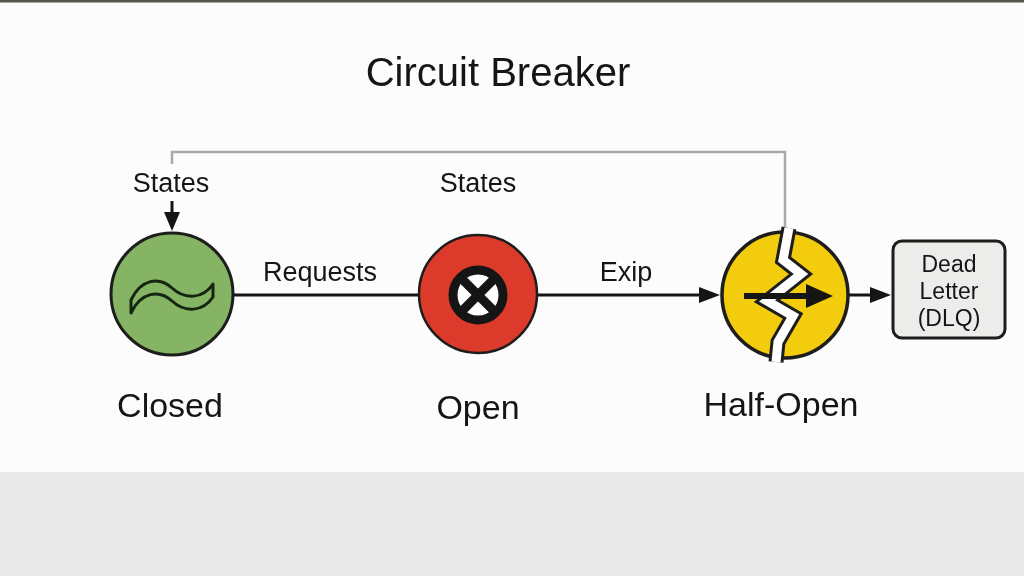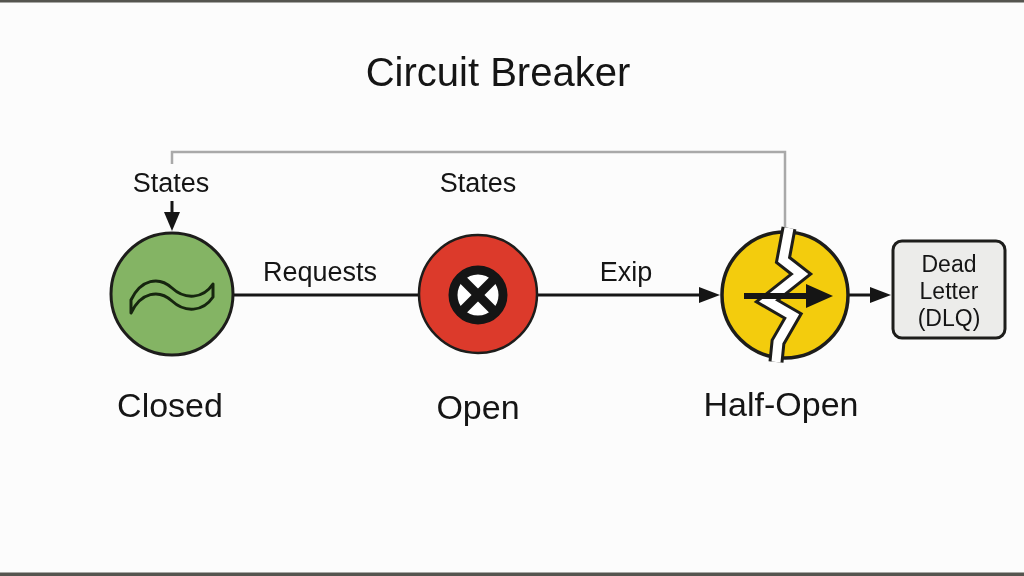--- a/index.html
+++ b/index.html
@@ -1,18 +1,18 @@
 <!DOCTYPE html>
 <html><head>
 <meta charset="utf-8">
 <style>
   html,body{margin:0;padding:0;background:#e9e9e9;}
   .stage{
     position:relative;
-    width:1024px;height:576px;
+    width:1024px;height:472px;
     background:#fcfcfc;
     overflow:hidden;
     font-family:"Liberation Sans", sans-serif;
   }
   .stage svg{position:absolute;left:0;top:0;display:block;}
   text{
     font-family:"Liberation Sans", sans-serif;
     fill:#151515;
   }
   .title-text{font-size:40px;}

